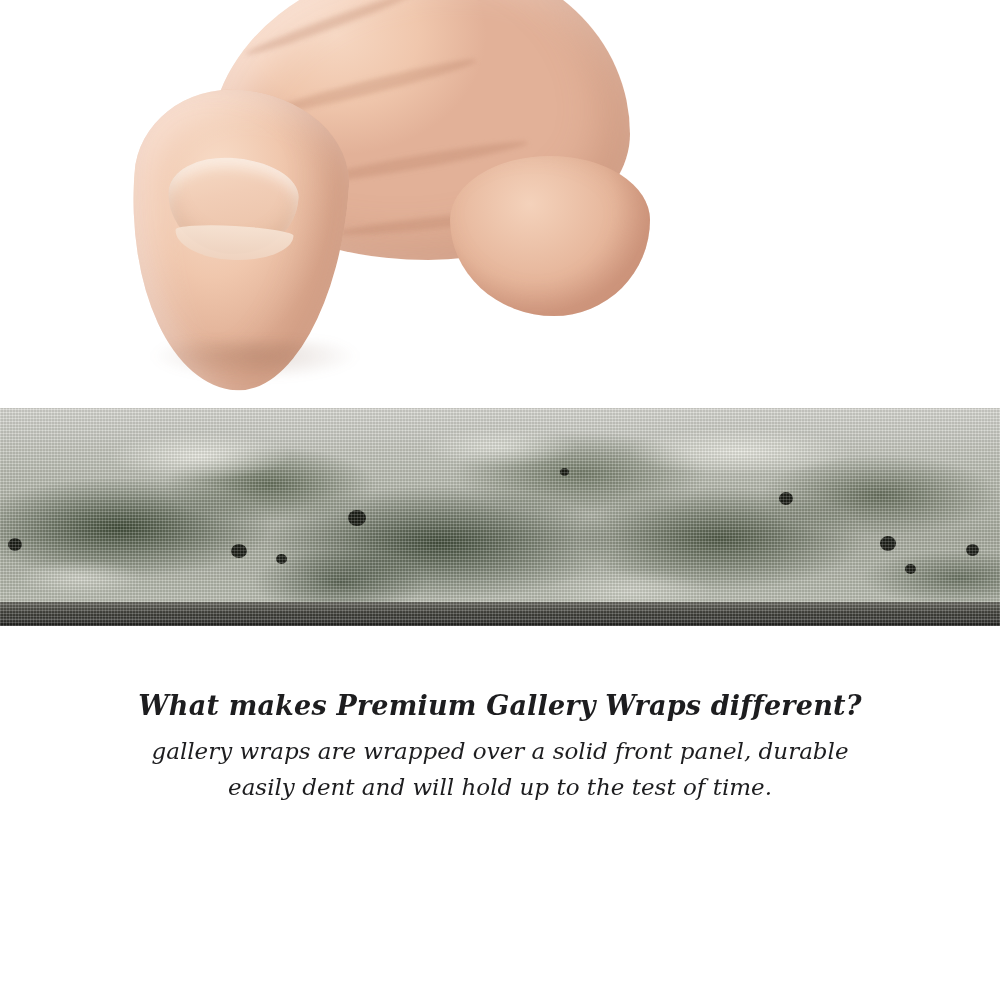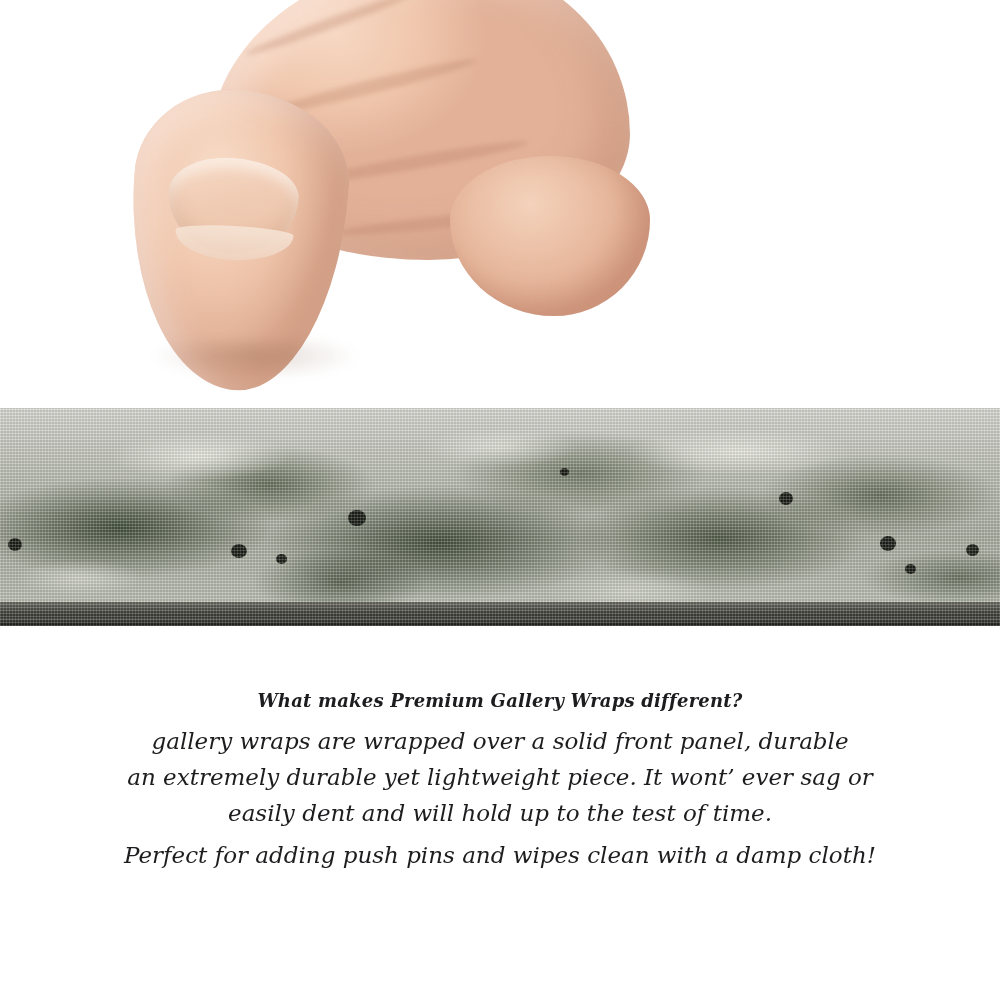--- a/index.html
+++ b/index.html
@@ -195,21 +195,21 @@
     position: absolute;
     left: 0;
     top: 690px;
     width: 1000px;
     text-align: center;
     color: #1d1d1f;
     font-family: "DejaVu Serif", serif;
     font-style: italic;
   }
   .caption-title {
-    font-size: 18px;
+    font-size: 27px;
     font-weight: 700;
     letter-spacing: .2px;
     margin-bottom: 12px;
   }
   .caption-body {
     font-size: 23px;
     line-height: 36px;
     font-weight: 400;
   }
   .caption-body .line { display: block; }
@@ -256,19 +256,17 @@
 
       <div class="strip-bottom"></div>
       <div class="strip-bottom-edge"></div>
     </div>
   </div>
 
   <div class="caption">
     <div class="caption-title">What makes Premium Gallery Wraps different?</div>
     <div class="caption-body">
       <span class="line">gallery wraps are wrapped over a solid front panel, durable</span>
-      <span class="line">an extremely durable yet lightweight piece. It wont’ ever sag or</span>
       <span class="line">easily dent and will hold up to the test of time.</span>
-      <span class="caption-last">Perfect for adding push pins and wipes clean with a damp cloth!</span>
     </div>
   </div>
 
 </div>
 
 </body></html>

